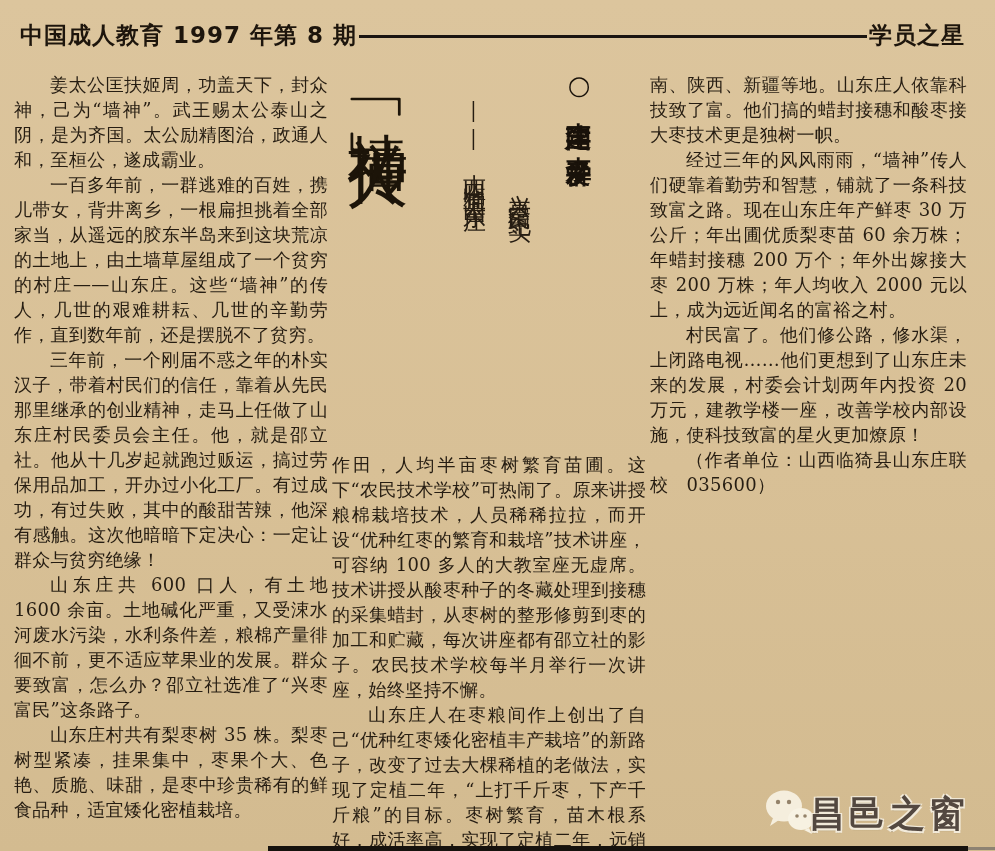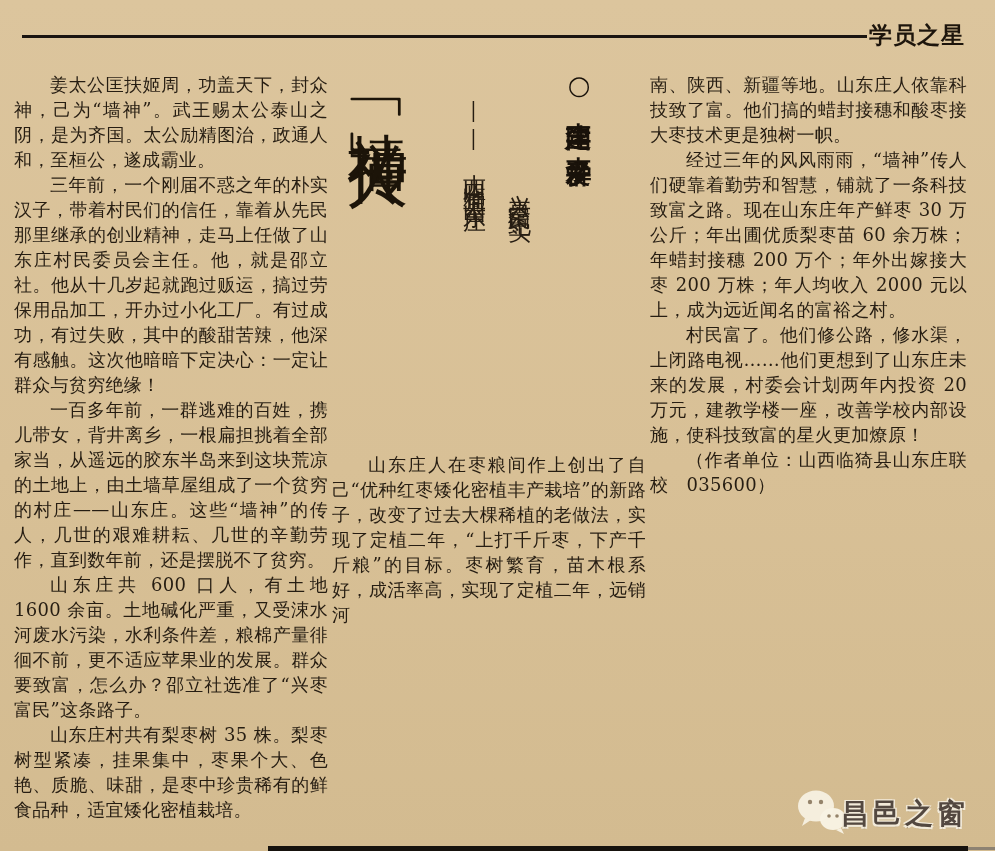--- a/index.html
+++ b/index.html
@@ -73,21 +73,21 @@
   }
   
   .watermark {
     position: absolute;
     right: 26px; bottom: 12px;
     display: flex; align-items: center;
     z-index: 5;
   }
   .watermark .wm-text {
     font-family: Liberation Mono, monospace;
-    font-size: 28px; font-weight: bold; letter-spacing: 4px;
+    font-size: 36px; font-weight: bold; letter-spacing: 4px;
     color: #534840;
     text-shadow:
       -1.5px -1.5px 0 #f2ead9, 1.5px -1.5px 0 #f2ead9,
       -1.5px 1.5px 0 #f2ead9, 1.5px 1.5px 0 #f2ead9,
       0 2px 1px rgba(40,30,20,0.45);
     margin-left: -8px;
   }
   .wm-icon { display: block; }
   
   .scan-strip {
@@ -102,41 +102,43 @@
     width: 27px; height: 3px;
     background: #8d8272;
   }
 </style>
 </head>
 <body>
 
 <div class="page">
 
   <div class="header">
+    <span>中国成人教育 1997 年第 8 期</span>
     <span class="rule"></span>
     <span>学员之星</span>
   </div>
 
   <div class="content">
 
     <div class="col col-1">
       <p class="indent">姜太公匡扶姬周，功盖天下，封众神，己为“墙神”。武王赐太公泰山之阴，是为齐国。太公励精图治，政通人和，至桓公，遂成霸业。</p>
+      <p class="indent">一百多年前，一群逃难的百姓，携儿带女，背井离乡，一根扁担挑着全部家当，从遥远的胶东半岛来到这块荒凉的土地上，由土墙草屋组成了一个贫穷的村庄——山东庄。这些“墙神”的传人，几世的艰难耕耘、几世的辛勤劳作，直到数年前，还是摆脱不了贫穷。</p>
       <p class="indent">三年前，一个刚届不惑之年的朴实汉子，带着村民们的信任，靠着从先民那里继承的创业精神，走马上任做了山东庄村民委员会主任。他，就是邵立社。他从十几岁起就跑过贩运，搞过劳保用品加工，开办过小化工厂。有过成功，有过失败，其中的酸甜苦辣，他深有感触。这次他暗暗下定决心：一定让群众与贫穷绝缘！</p>
-      <p class="indent">一百多年前，一群逃难的百姓，携儿带女，背井离乡，一根扁担挑着全部家当，从遥远的胶东半岛来到这块荒凉的土地上，由土墙草屋组成了一个贫穷的村庄——山东庄。这些“墙神”的传人，几世的艰难耕耘、几世的辛勤劳作，直到数年前，还是摆脱不了贫穷。</p>
       <p class="indent">山东庄共 600 口人，有土地 1600 余亩。土地碱化严重，又受涑水河废水污染，水利条件差，粮棉产量徘徊不前，更不适应苹果业的发展。群众要致富，怎么办？邵立社选准了“兴枣富民”这条路子。</p>
       <p class="indent">山东庄村共有梨枣树 35 株。梨枣树型紧凑，挂果集中，枣果个大、色艳、质脆、味甜，是枣中珍贵稀有的鲜食品种，适宜矮化密植栽培。</p>
     </div>
 
     <div class="col col-2">
       <div class="title-block">
         <div class="vtext title-main">「墙神」传人</div>
         <div class="vtext subtitle-loc">——山西临猗县山东庄</div>
         <div class="vtext subtitle-rec">兴枣富民纪实</div>
         <div class="vtext byline">○李建国　李爱群</div>
       </div>
+      <p>作田，人均半亩枣树繁育苗圃。这下“农民技术学校”可热闹了。原来讲授粮棉栽培技术，人员稀稀拉拉，而开设“优种红枣的繁育和栽培”技术讲座，可容纳 100 多人的大教室座无虚席。技术讲授从酸枣种子的冬藏处理到接穗的采集蜡封，从枣树的整形修剪到枣的加工和贮藏，每次讲座都有邵立社的影子。农民技术学校每半月举行一次讲座，始终坚持不懈。</p>
       <p class="indent">山东庄人在枣粮间作上创出了自己“优种红枣矮化密植丰产栽培”的新路子，改变了过去大棵稀植的老做法，实现了定植二年，“上打千斤枣，下产千斤粮”的目标。枣树繁育，苗木根系好，成活率高，实现了定植二年，远销河</p>
     </div>
 
     <div class="col col-3">
       <p>南、陕西、新疆等地。山东庄人依靠科技致了富。他们搞的蜡封接穗和酸枣接大枣技术更是独树一帜。</p>
       <p class="indent">经过三年的风风雨雨，“墙神”传人们硬靠着勤劳和智慧，铺就了一条科技致富之路。现在山东庄年产鲜枣 30 万公斤；年出圃优质梨枣苗 60 余万株；年蜡封接穗 200 万个；年外出嫁接大枣 200 万株；年人均收入 2000 元以上，成为远近闻名的富裕之村。</p>
       <p class="indent">村民富了。他们修公路，修水渠，上闭路电视……他们更想到了山东庄未来的发展，村委会计划两年内投资 20 万元，建教学楼一座，改善学校内部设施，使科技致富的星火更加燎原！</p>
       <p class="indent">（作者单位：山西临猗县山东庄联校　035600）</p>
     </div>
 

